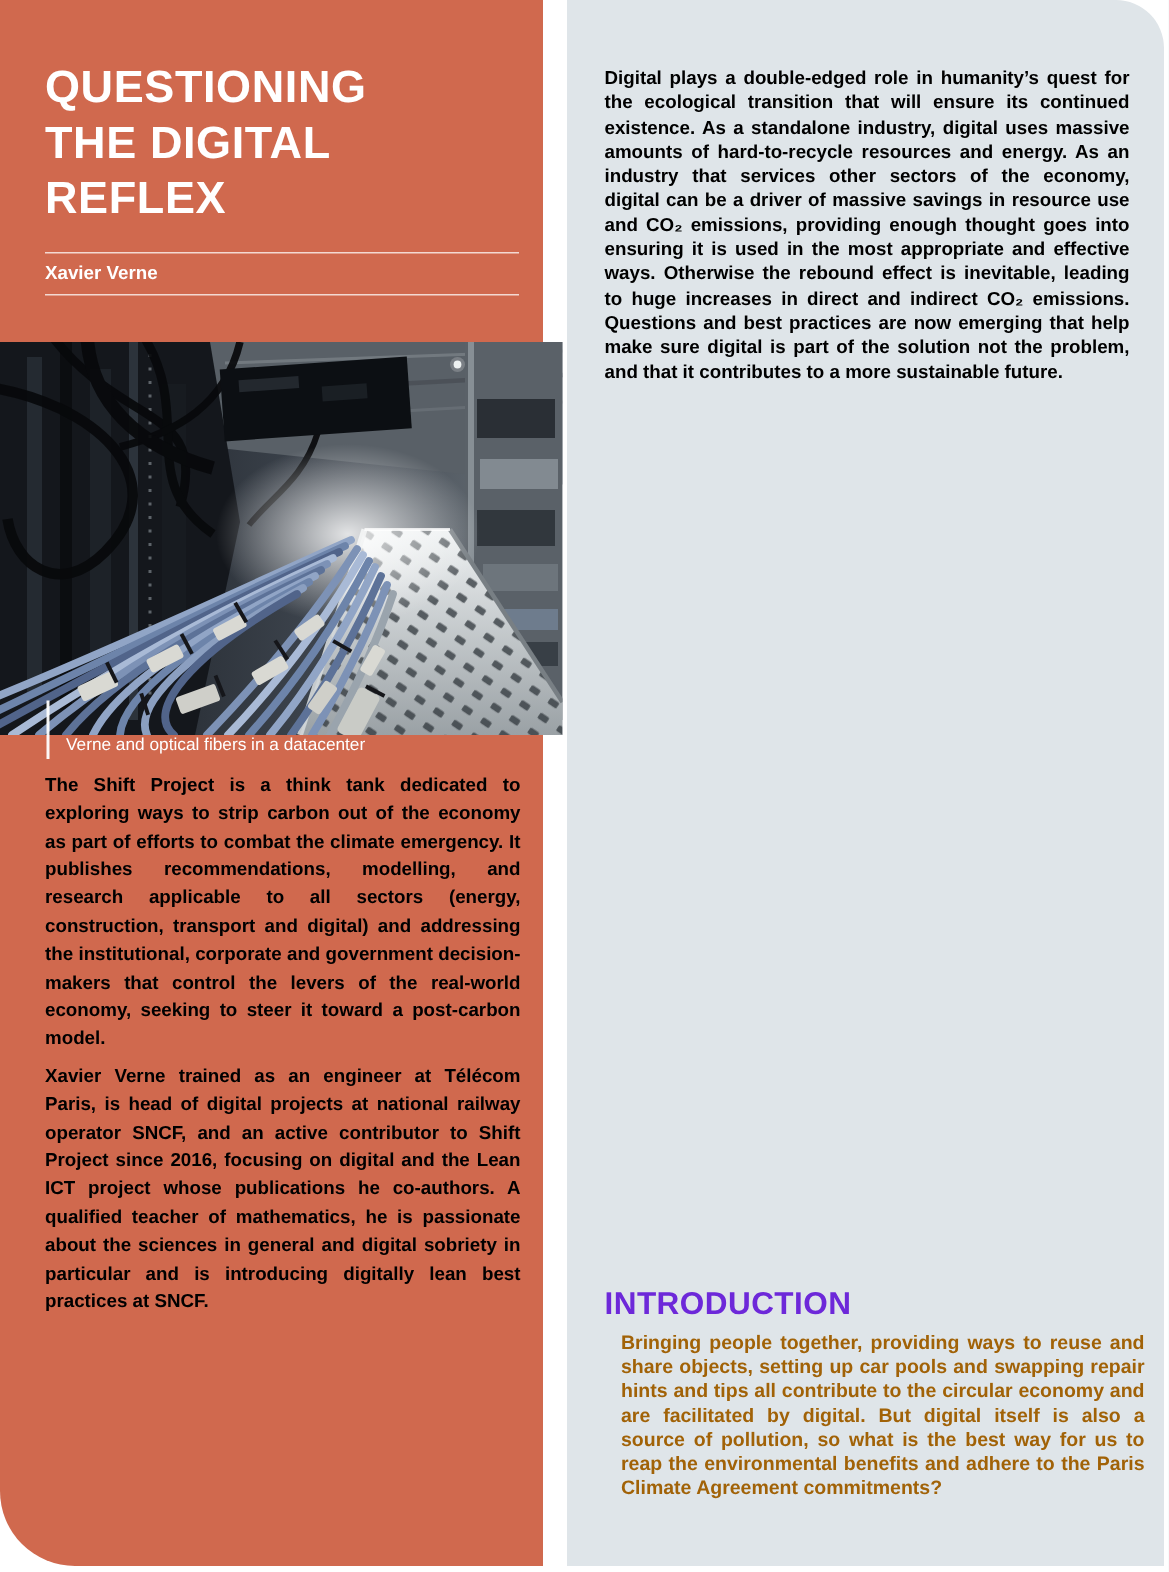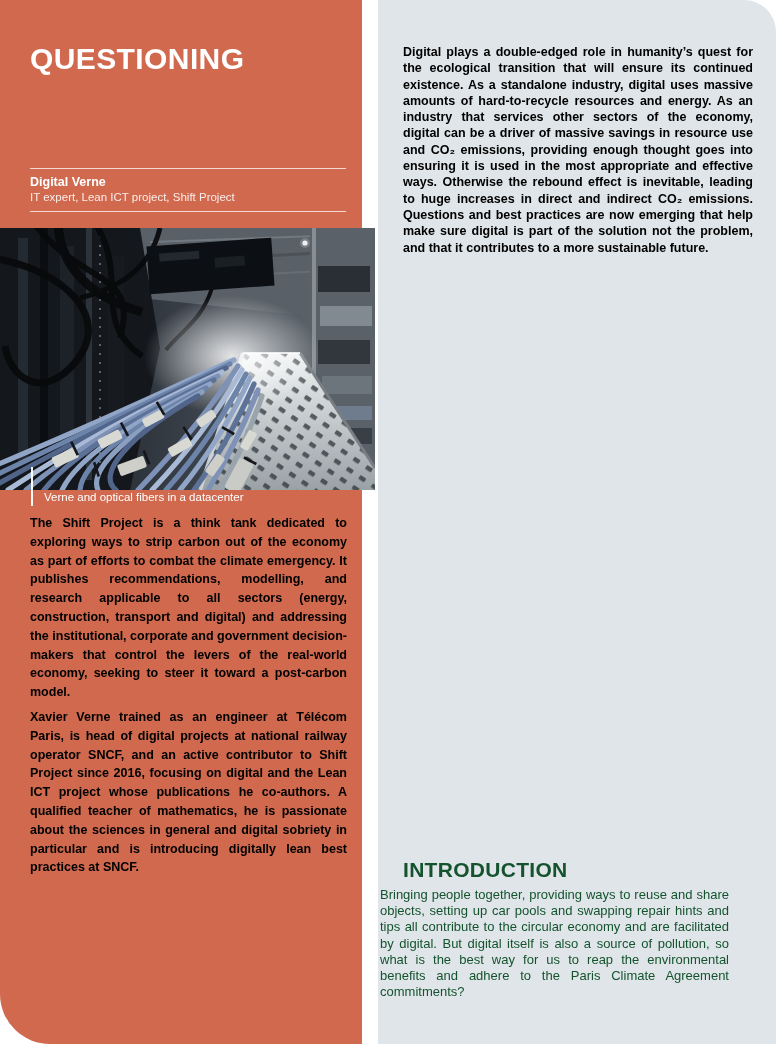--- a/index.html
+++ b/index.html
@@ -26,39 +26,40 @@
 
   .bio{position:absolute;left:30px;top:514px;width:317px;color:#000000;
        font-size:12.5px;line-height:18.8px;font-weight:bold;text-align:justify;}
   .bio p{margin:0 0 6px 0;}
 
   
   .right-panel{position:absolute;left:378px;top:0;width:398px;height:1044px;
                background:#dfe5e9;border-top-right-radius:32px;}
   .lead{position:absolute;left:403px;top:44px;width:350px;color:#000000;
         font-weight:bold;font-size:12.5px;line-height:16.3px;text-align:justify;}
-  .section-heading{position:absolute;left:403px;top:858px;color:#14532d;
+  .section-heading{position:absolute;left:403px;top:858px;color:#6d28d9;
                    font-weight:bold;font-size:21px;line-height:24px;letter-spacing:.3px;}
-  .section-body{position:absolute;left:380px;top:887px;width:349px;color:#14532d;
-                font-size:13px;line-height:16.2px;text-align:justify;}
+  .section-body{position:absolute;left:414px;top:887px;width:349px;color:#a16207;
+                font-size:13px;line-height:16.2px;text-align:justify;font-weight:bold;}
 </style>
 </head>
 <body>
 
 <div class="page">
 
   <div class="left-panel">
 
     <h1 class="title" style="margin:0;">
       <span>QUESTIONING</span>
+      <span>THE DIGITAL</span>
+      <span>REFLEX</span>
     </h1>
 
     <div class="author-block">
-      <div class="author-name">Digital Verne</div>
-      <div class="author-role">IT expert, Lean ICT project, Shift Project</div>
+      <div class="author-name">Xavier Verne</div>
     </div>
 
     <svg class="photo" viewBox="0 0 375 262" preserveAspectRatio="none">
       <defs>
         <linearGradient id="bgGrad" x1="0" y1="0" x2="1" y2="0">
           <stop offset="0" stop-color="#14181e"></stop>
           <stop offset="0.55" stop-color="#3c434c"></stop>
           <stop offset="1" stop-color="#6c747b"></stop>
         </linearGradient>
         <radialGradient id="haze" cx="0.5" cy="0.5" r="0.5">

